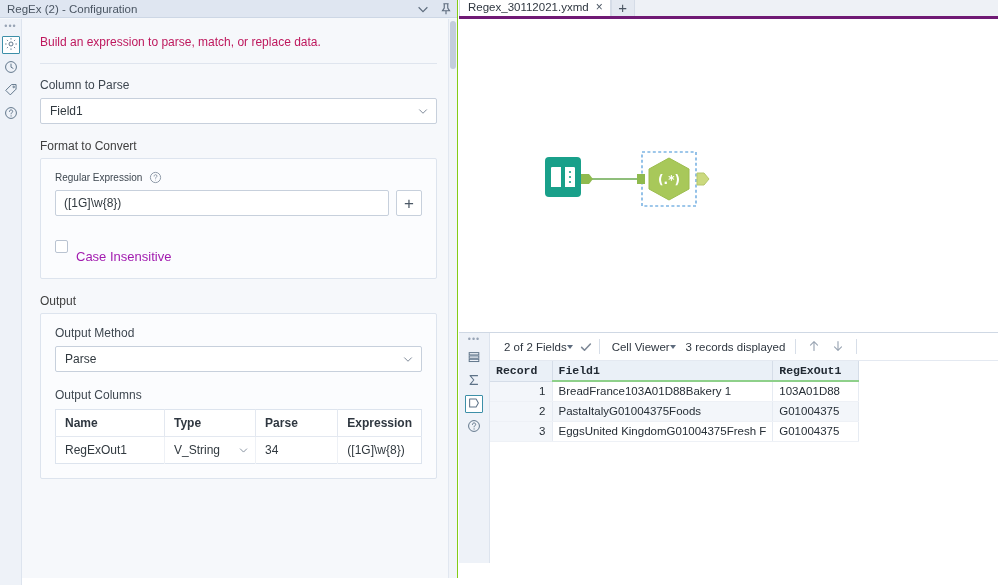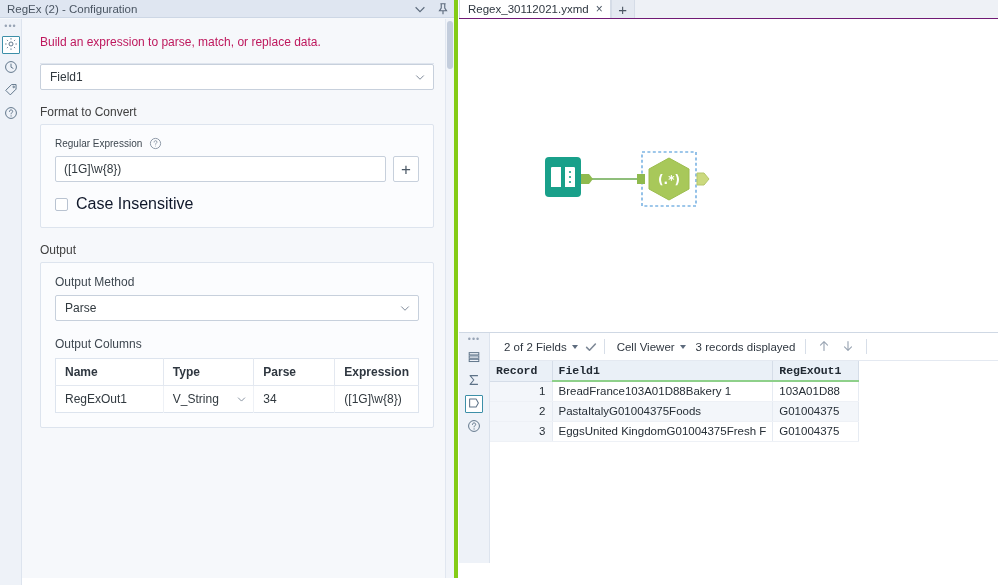--- a/index.html
+++ b/index.html
@@ -10,21 +10,21 @@
     color: #31393f;
     background: #ffffff;
     overflow: hidden;
   }
   .app { position: relative; width: 998px; height: 585px; }
 
   
   .config-panel {
     position: absolute; left: 0; top: 0; width: 458px; height: 578px;
     background: #f6f8fb;
-    border-right: 4px solid #84cc16;
+    border-right: 1px solid #84cc16;
   }
   .config-titlebar {
     position: relative; height: 18px;
     background: #dfe6f1;
     border-bottom: 1px solid #cdd7e5;
     display: flex; align-items: center;
   }
   .config-title {
     font-size: 11.5px; color: #4a5562; padding-left: 7px;
     white-space: nowrap;
@@ -99,21 +99,21 @@
     width: 26px; height: 26px; background: #ffffff;
     border: 1px solid #c7d0dc; border-radius: 2px;
     display: flex; align-items: center; justify-content: center;
     color: #4b5866; cursor: pointer; font-size: 17px; line-height: 1;
   }
   .checkbox-row { display: flex; align-items: center; gap: 8px; margin-top: 13px; cursor: pointer; }
   .cbox {
     width: 13px; height: 13px; background: #ffffff;
     border: 1px solid #b9c3d1; border-radius: 2px;
   }
-  .cbox-label { font-size: 16px; color: #0f172a; }
+  .cbox-label { font-size: 13px; color: #a21caf; margin-top: 20px; }
 
   .sub-title2 { font-size: 12px; color: #3e4750; margin: 0 0 6px 0; }
   .sub-title3 { font-size: 12px; color: #3e4750; margin: 16px 0 7px 0; }
 
   table.out-cols {
     width: 100%; border-collapse: collapse;
     background: #ffffff; border: 1px solid #dde4ee;
     font-size: 12px;
   }
   table.out-cols th {
@@ -136,21 +136,21 @@
   }
   .panel-scroll-thumb {
     position: absolute; left: 1px; top: 2px; width: 6px; height: 48px;
     background: #c3cddc; border-radius: 3px;
   }
 
   
   .right { position: absolute; left: 459px; top: 0; width: 539px; height: 585px; background: #ffffff; }
 
   .tabstrip {
-    height: 19px; background: #eef1f6; border-bottom: 1px solid #701a75;
+    height: 19px; background: #eef1f6; border-bottom: 3px solid #701a75;
     display: flex; align-items: flex-end;
   }
   .doc-tab {
     height: 19px; background: #ffffff;
     border: 1px solid #d5dce7; border-bottom: none;
     display: flex; align-items: center; gap: 7px;
     padding: 0 7px 0 8px; font-size: 11.5px; color: #2f3740; cursor: pointer;
   }
   .tab-close { color: #4a5562; font-size: 12px; cursor: pointer; line-height: 1; }
   .newtab-btn {
@@ -175,21 +175,21 @@
   .results-rail {
     width: 31px; background: #eef2f8; border-right: 1px solid #dde4ee;
     display: flex; flex-direction: column; align-items: center; padding-top: 3px; gap: 5px;
   }
   .results-main { flex: 1; position: relative; }
 
   .results-toolbar {
     height: 28px; display: flex; align-items: center; gap: 0;
     padding-left: 8px; border-bottom: 1px solid #e4e9f1; background: #ffffff;
   }
-  .tb-item { display: flex; align-items: center; gap: 5px; font-size: 11.5px; color: #2f3740; cursor: pointer; padding: 0 6px; }
+  .tb-item { display: flex; align-items: center; font-size: 11.5px; color: #2f3740; cursor: pointer; padding: 0 6px; }
   .tb-caret { width: 0; height: 0; border-left: 3.5px solid transparent; border-right: 3.5px solid transparent; border-top: 4px solid #5d6b7d; }
   .tb-sep { width: 1px; height: 15px; background: #d7dee8; margin: 0 6px; }
   .tb-static { font-size: 11.5px; color: #2f3740; padding: 0 4px; }
   .check-ico { width: 14px; height: 14px; color: #7d8896; cursor: pointer; }
   .arrow-ico { width: 14px; height: 15px; color: #9aa5b3; cursor: pointer; margin: 0 5px; }
 
   table.results-grid { border-collapse: collapse; font-size: 11.5px; table-layout: fixed; }
   table.results-grid th {
     background: #eaf0f7; font-weight: bold; color: #222a33;
     text-align: left; padding: 3px 6px; height: 19px;
@@ -267,20 +267,21 @@
           </svg>
         </span>
       </span>
     </div>
 
     <div class="config-body">
 
       <div class="intro-text">Build an expression to parse, match, or replace data.</div>
       <div class="hr"></div>
 
+      <div class="field-label">Column to Parse</div>
       <div class="select-box">
         <span>Field1</span>
         <span class="chev">
           <svg viewBox="0 0 16 16" fill="none" stroke="currentColor" stroke-width="1.3">
               <path d="M3 6l5 5 5-5"></path>
             </svg>
         </span>
       </div>
 
       <div class="group-title">Format to Convert</div>

